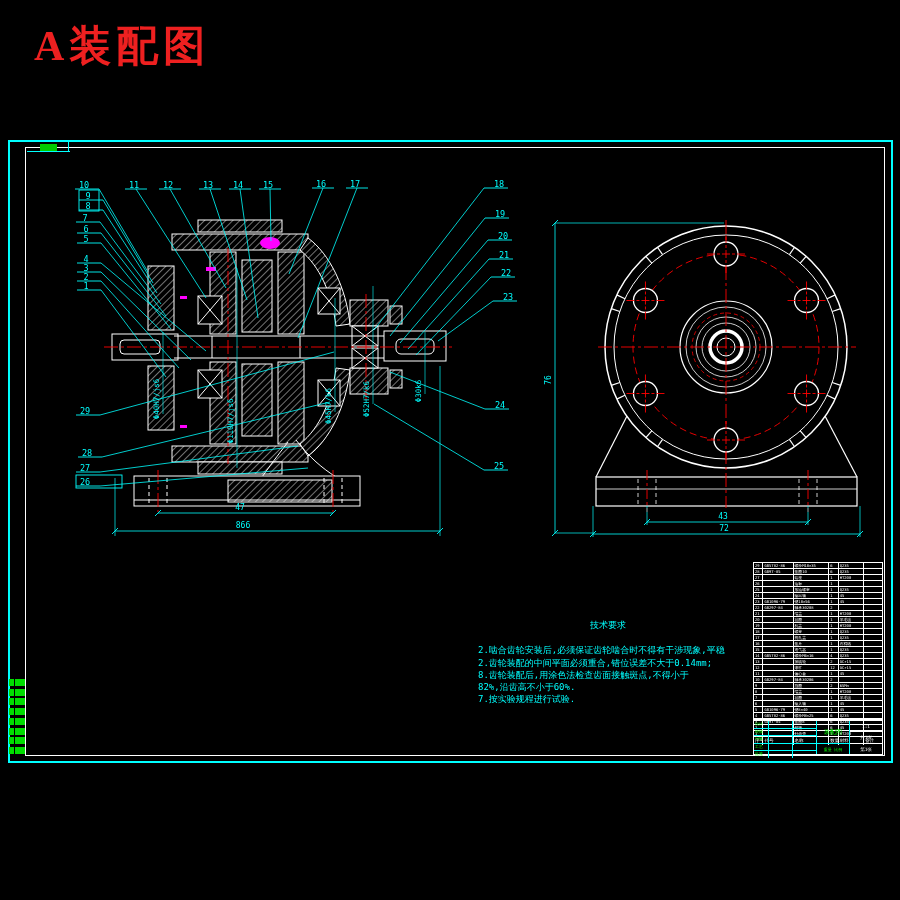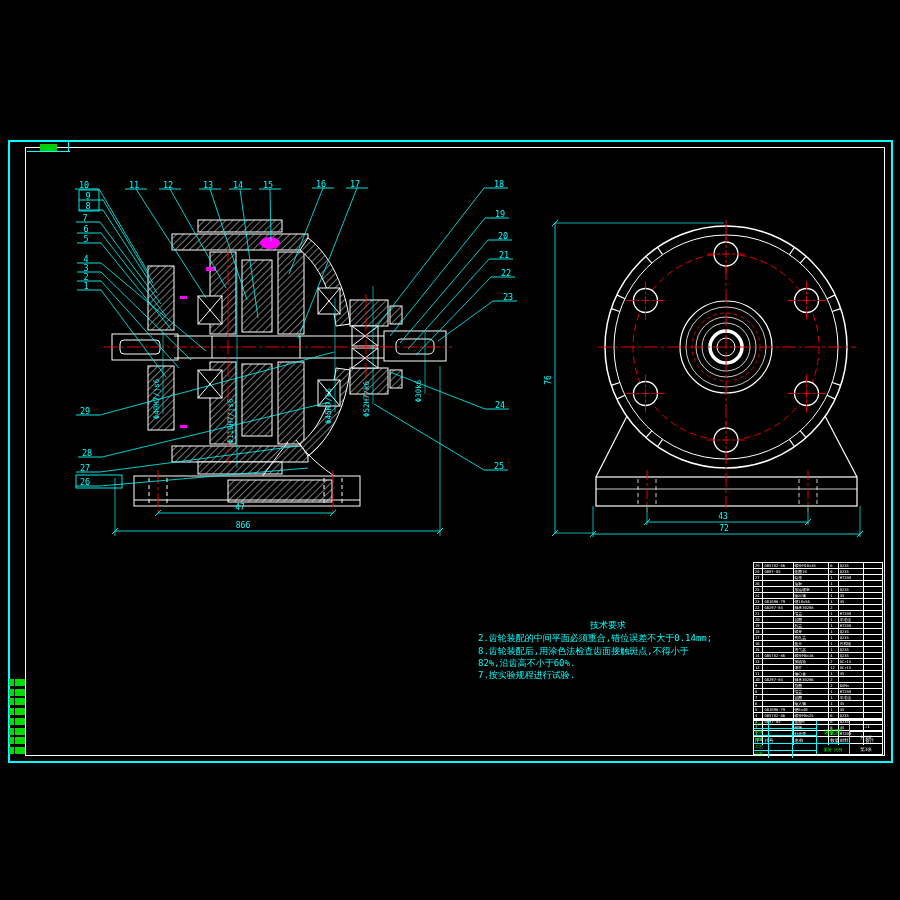--- a/index.html
+++ b/index.html
@@ -7,21 +7,21 @@
   #stage{position:absolute;left:0;top:0;width:900px;height:900px;background:#000;}
   #drawing-title{position:absolute;left:34px;top:18px;font-size:42px;font-weight:bold;
     color:#ee2020;letter-spacing:5px;font-family:"Liberation Serif","DejaVu Serif",serif;}
   .outer-frame{position:absolute;left:8px;top:140px;width:881px;height:619px;
     border:2px solid #00ffff;}
   .inner-frame{position:absolute;left:25px;top:147px;width:858px;height:607px;
     border:1.5px solid #ffffff;}
   #cad{position:absolute;left:0;top:0;width:900px;height:900px;}
   #notes{position:absolute;left:478px;top:619px;width:272px;color:#00ffff;
     font-size:9px;line-height:12.3px;white-space:nowrap;}
-  #notes .nt{ text-align:center;width:200px;margin-left:30px;margin-bottom:1px;}
+  #notes .nt{ text-align:center;width:200px;margin-left:30px;margin-bottom:13px;}
   #bom{position:absolute;left:753px;top:562px;width:130px;height:158px;
     border:1px solid #fff;box-sizing:border-box;display:flex;flex-direction:column;color:#fff;}
   #bom-rows{flex:1;display:flex;flex-direction:column;}
   .bom-row{flex:1;display:flex;border-bottom:0.5px solid #fff;overflow:hidden;}
   .bom-row:last-child{border-bottom:none;}
   .bom-c{font-size:3.8px;line-height:5px;border-right:0.5px solid #fff;overflow:hidden;
     white-space:nowrap;padding-left:1px;}
   .bom-c:last-child{border-right:none;}
   .c0{width:8px}.c1{width:30px}.c2{width:36px}.c3{width:8px}.c4{width:25px}.c5{width:18px}
   #bom-header{height:8px;border-top:1px solid #fff;display:flex;}
@@ -50,20 +50,21 @@
   .ms-b{flex:1;background:#00dd00;}
   #frame-tag{position:absolute;left:40px;top:144px;width:17px;height:7px;background:#00cc00;}
   #frame-tag-line{position:absolute;left:27px;top:151px;width:43px;height:1px;background:#00ffff;}
   #frame-tag-tick{position:absolute;left:68px;top:141px;width:1px;height:11px;background:#00ffff;}
 </style>
 </head>
 <body>
 
 <div id="stage">
 
+  <div id="drawing-title">A装配图</div>
 
   <div class="outer-frame"></div>
   <div class="inner-frame"></div>
   <div id="frame-tag"></div>
   <div id="frame-tag-line"></div>
   <div id="frame-tag-tick"></div>
 
   <svg id="cad" viewBox="0 0 900 900">
     <defs>
       <pattern id="h" width="5" height="5" patternUnits="userSpaceOnUse" patternTransform="rotate(45)">
@@ -341,20 +342,21 @@
         <line x1="373" y1="286" x2="373" y2="404" stroke="#00ffff" stroke-width="0.6"></line>
         <text x="369" y="399" font-size="7.5" fill="#00ffff" text-anchor="middle" font-family="DejaVu Sans Mono, monospace" transform="rotate(-90 369 399)">Φ52H7/k6</text>
         <line x1="425" y1="332" x2="425" y2="394" stroke="#00ffff" stroke-width="0.6"></line>
         <text x="421" y="391" font-size="7.5" fill="#00ffff" text-anchor="middle" font-family="DejaVu Sans Mono, monospace" transform="rotate(-90 421 391)">Φ30k6</text>
       </g>
   </svg>
 
   <div id="notes">
     <div class="nt">技术要求</div>
     <div id="notes-lines">
+        <div>2.啮合齿轮安装后,必须保证齿轮啮合时不得有干涉现象,平稳</div>
         <div>2.齿轮装配的中间平面必须重合,错位误差不大于0.14mm;</div>
         <div>8.齿轮装配后,用涂色法检查齿面接触斑点,不得小于</div>
         <div>82%,沿齿高不小于60%.</div>
         <div>7.按实验规程进行试验.</div>
       </div>
   </div>
 
   <div id="bom">
     <div id="bom-rows">
         <div class="bom-row">

